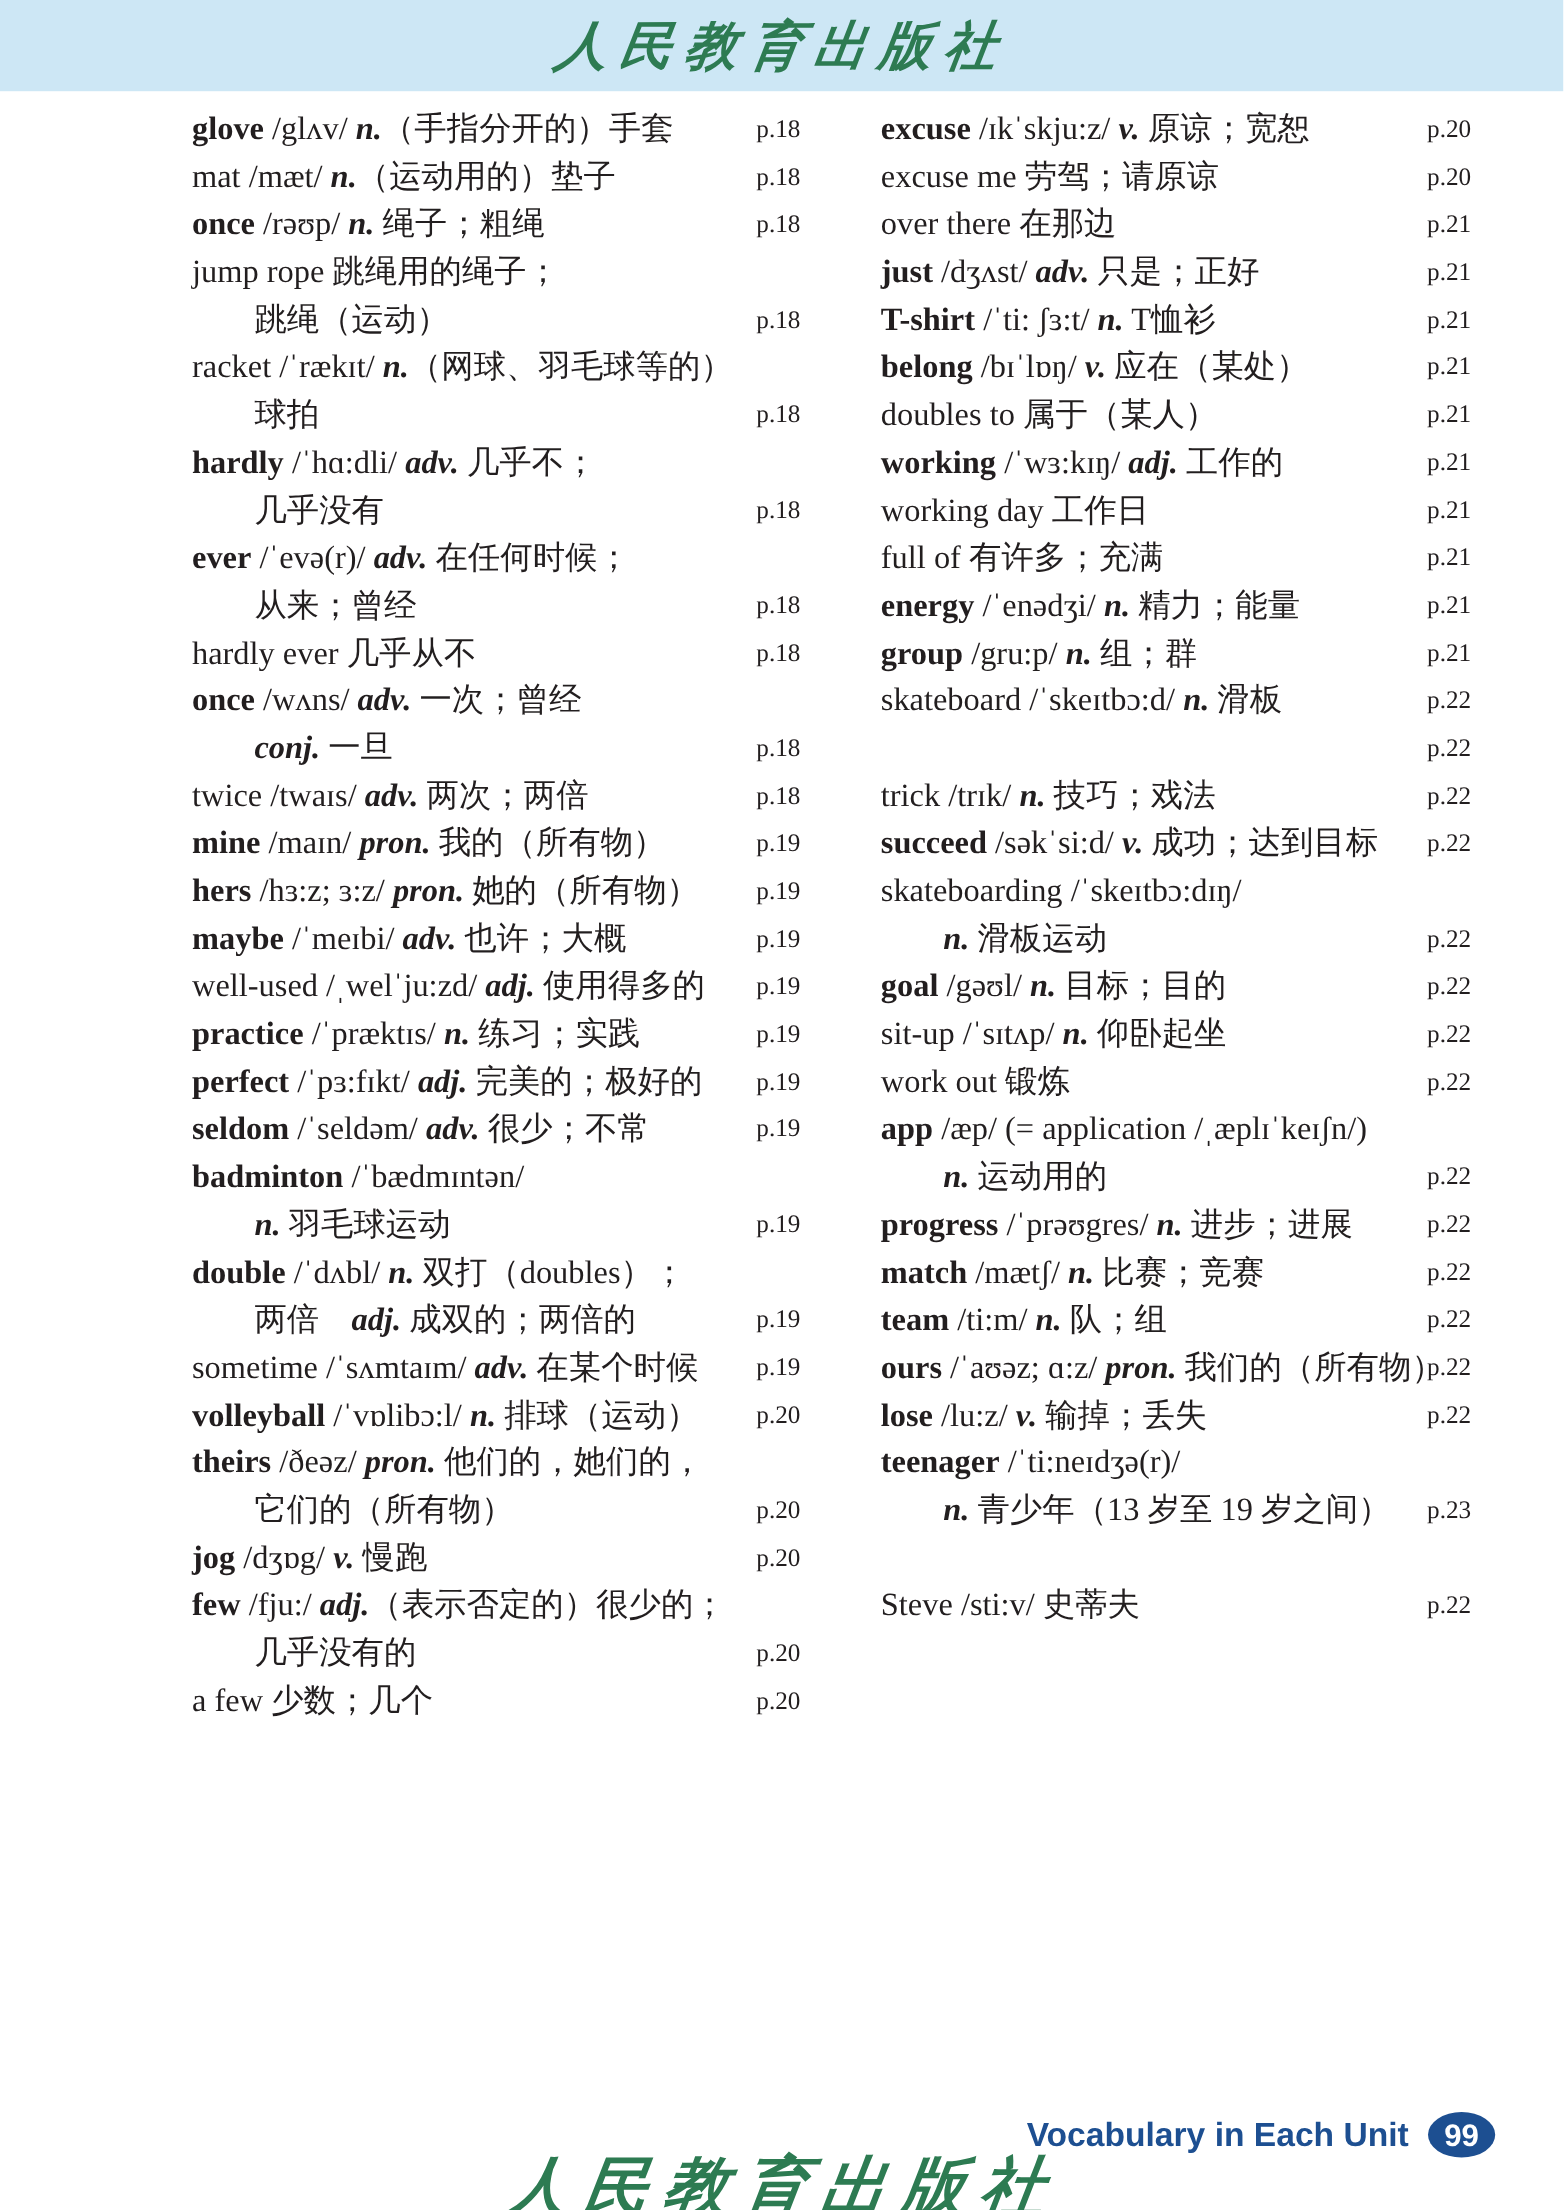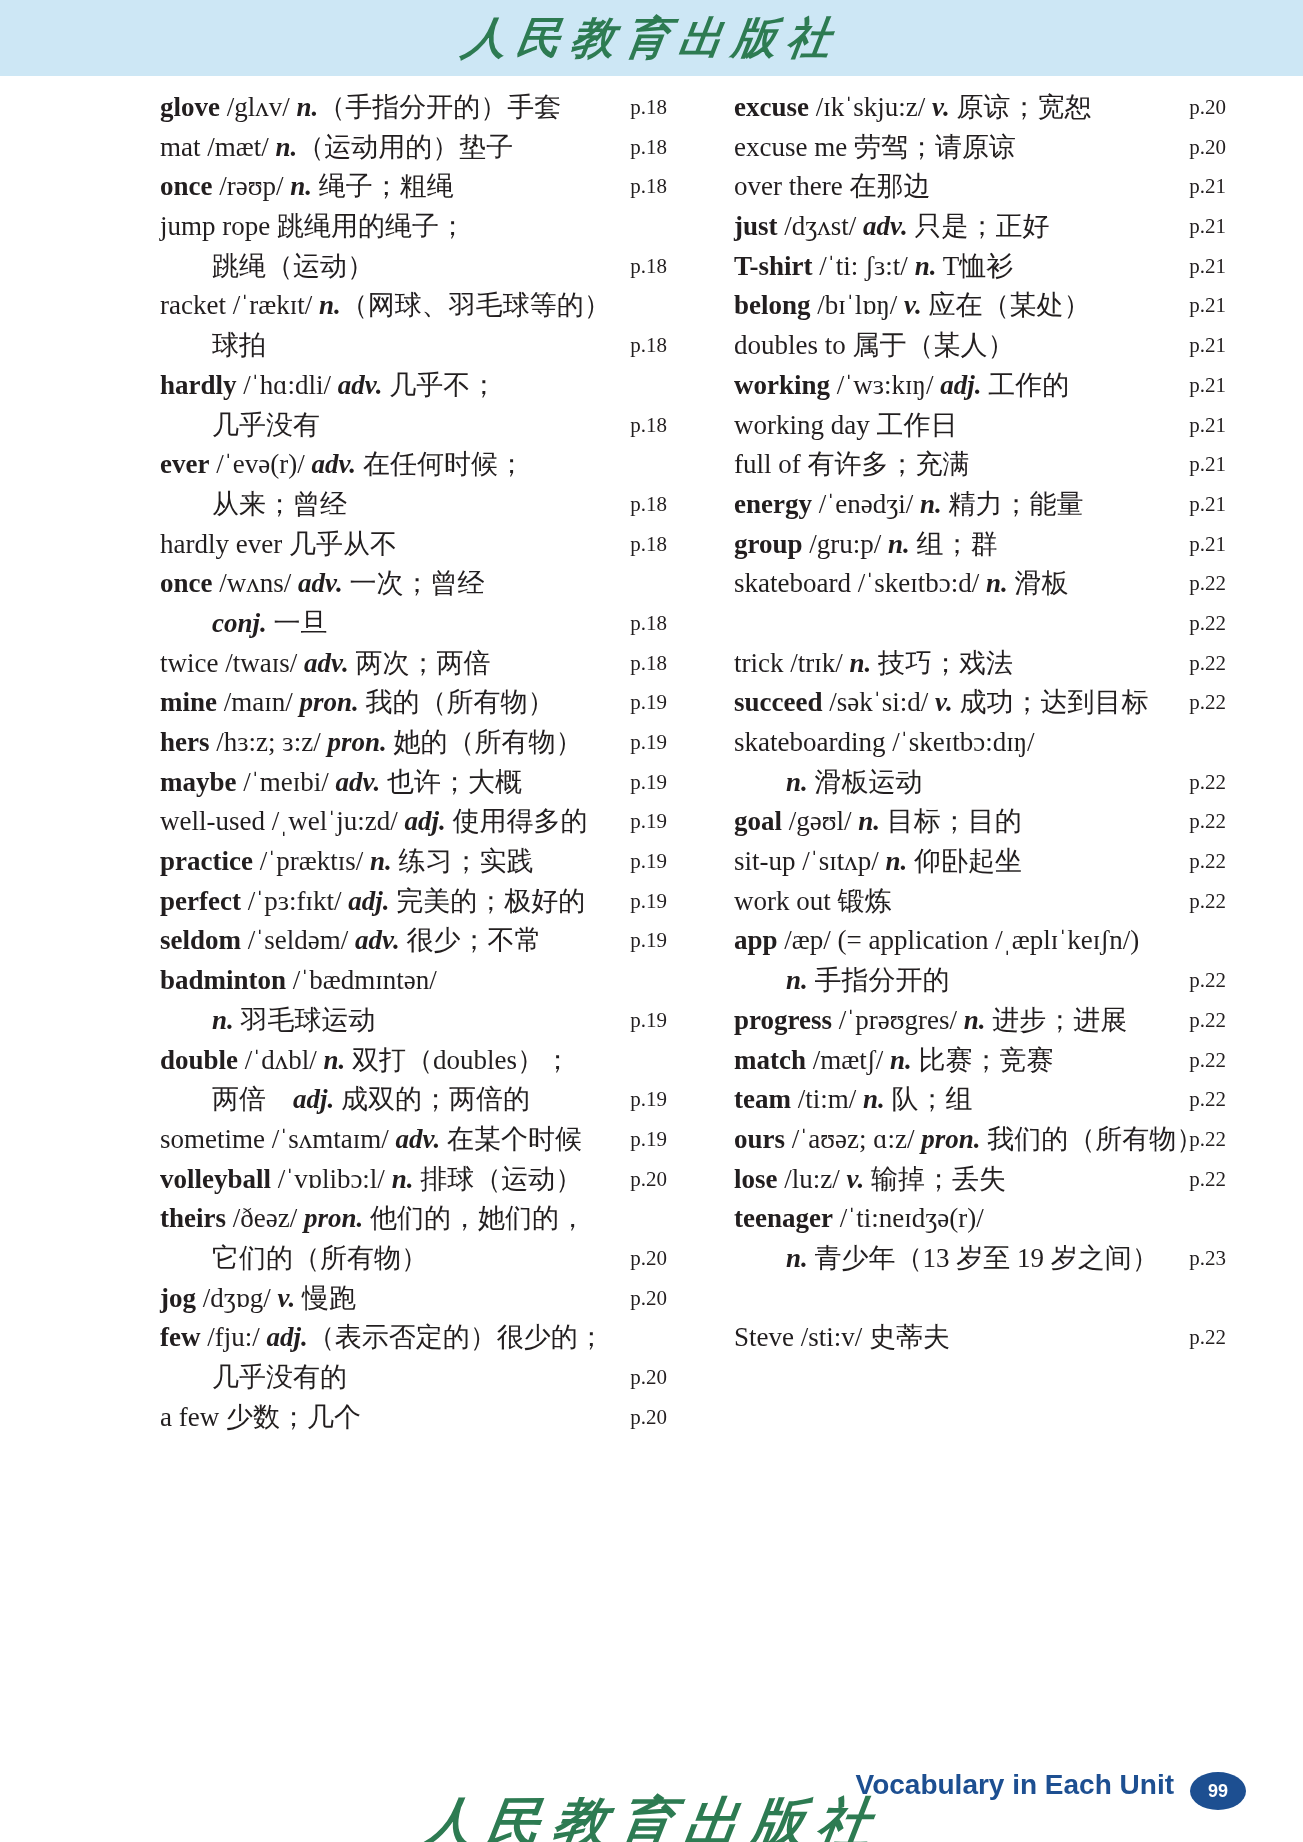--- a/index.html
+++ b/index.html
@@ -51,21 +51,21 @@
     display:flex; align-items:center; gap:16px;
     font-family:"Liberation Sans", "DejaVu Sans", sans-serif;
   }
   .footer-label {
     color:#1d4f91; font-weight:bold; font-size:28px; white-space:nowrap;margin-left:18px;
   }
   .page-badge {
     background:#1d4f91; color:#ffffff;
     width:56px; height:38px; border-radius:50%;
     display:flex; align-items:center; justify-content:center;
-    font-size:18px; font-weight:bold;margin-top:12px;
+    font-size:26px; font-weight:bold;
   }
   .footer-logo {
     position:absolute; left:50%; bottom:-18px;
     transform:translateX(-50%) skewX(-8deg);
     color:#2d7b52; font-style:italic; font-weight:bold;
     font-size:54px; letter-spacing:12px; white-space:nowrap;
   }
 </style>
 </head>
 <body>
@@ -129,21 +129,21 @@
       <div class="line"><span class="entry"><span>skateboard /ˈskeɪtbɔ:d/ </span><span class="pos">n.</span><span> 滑板</span></span><span class="page-ref">p.22</span></div>
       <div class="line"><span class="page-ref">p.22</span></div>
       <div class="line"><span class="entry"><span>trick /trɪk/ </span><span class="pos">n.</span><span> 技巧；戏法</span></span><span class="page-ref">p.22</span></div>
       <div class="line"><span class="entry"><span class="hw">succeed</span><span> /səkˈsi:d/ </span><span class="pos">v.</span><span> 成功；达到目标</span></span><span class="page-ref">p.22</span></div>
       <div class="line"><span class="entry"><span>skateboarding /ˈskeɪtbɔ:dɪŋ/</span></span></div>
       <div class="line indent"><span class="entry"><span class="pos">n.</span><span> 滑板运动</span></span><span class="page-ref">p.22</span></div>
       <div class="line"><span class="entry"><span class="hw">goal</span><span> /gəʊl/ </span><span class="pos">n.</span><span> 目标；目的</span></span><span class="page-ref">p.22</span></div>
       <div class="line"><span class="entry"><span>sit-up /ˈsɪtʌp/ </span><span class="pos">n.</span><span> 仰卧起坐</span></span><span class="page-ref">p.22</span></div>
       <div class="line"><span class="entry"><span>work out 锻炼</span></span><span class="page-ref">p.22</span></div>
       <div class="line"><span class="entry"><span class="hw">app</span><span> /æp/ (= application /ˌæplɪˈkeɪʃn/)</span></span></div>
-      <div class="line indent"><span class="entry"><span class="pos">n.</span><span> 手指分开的</span></span><span class="page-ref">p.22</span></div>
+      <div class="line indent"><span class="entry"><span class="pos">n.</span><span> 运动用的</span></span><span class="page-ref">p.22</span></div>
       <div class="line"><span class="entry"><span class="hw">progress</span><span> /ˈprəʊgres/ </span><span class="pos">n.</span><span> 进步；进展</span></span><span class="page-ref">p.22</span></div>
       <div class="line"><span class="entry"><span class="hw">match</span><span> /mætʃ/ </span><span class="pos">n.</span><span> 比赛；竞赛</span></span><span class="page-ref">p.22</span></div>
       <div class="line"><span class="entry"><span class="hw">team</span><span> /ti:m/ </span><span class="pos">n.</span><span> 队；组</span></span><span class="page-ref">p.22</span></div>
       <div class="line"><span class="entry"><span class="hw">ours</span><span> /ˈaʊəz; ɑ:z/ </span><span class="pos">pron.</span><span> 我们的（所有物）</span></span><span class="page-ref">p.22</span></div>
       <div class="line"><span class="entry"><span class="hw">lose</span><span> /lu:z/ </span><span class="pos">v.</span><span> 输掉；丢失</span></span><span class="page-ref">p.22</span></div>
       <div class="line"><span class="entry"><span class="hw">teenager</span><span> /ˈti:neɪdʒə(r)/</span></span></div>
       <div class="line indent"><span class="entry"><span class="pos">n.</span><span> 青少年（13 岁至 19 岁之间）</span></span><span class="page-ref">p.23</span></div>
       <div class="line"><span class="entry"></span></div>
       <div class="line"><span class="entry"><span>Steve /sti:v/ 史蒂夫</span></span><span class="page-ref">p.22</span></div>
     </div>

